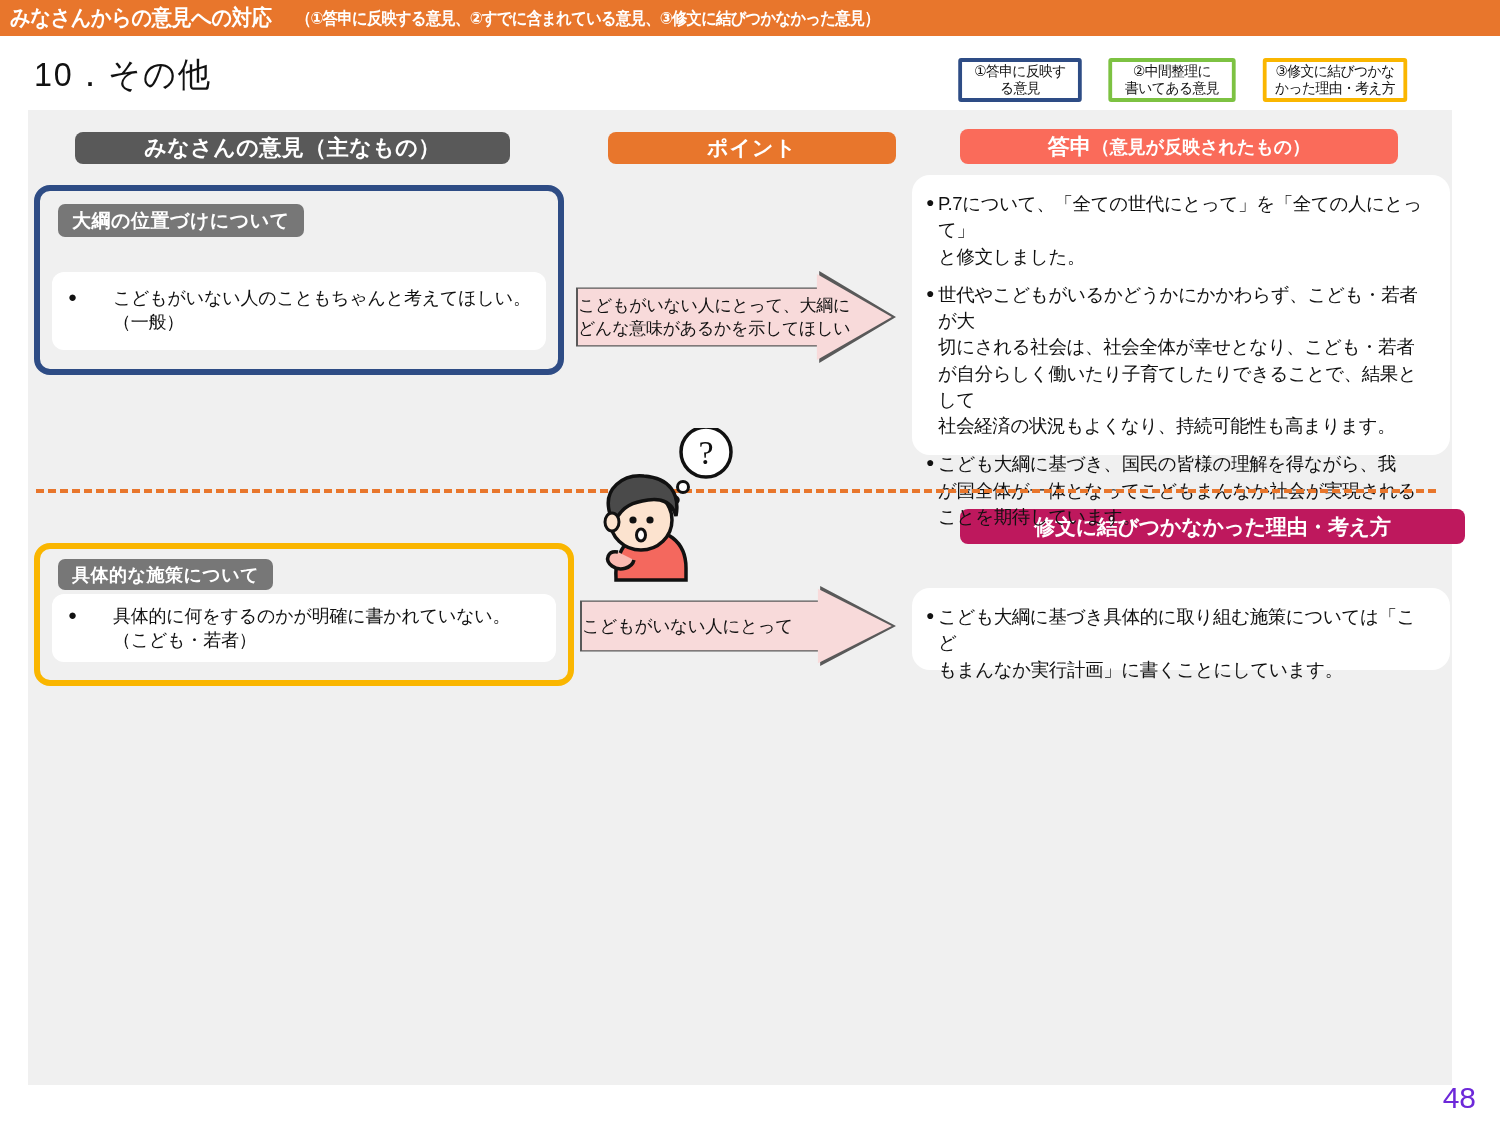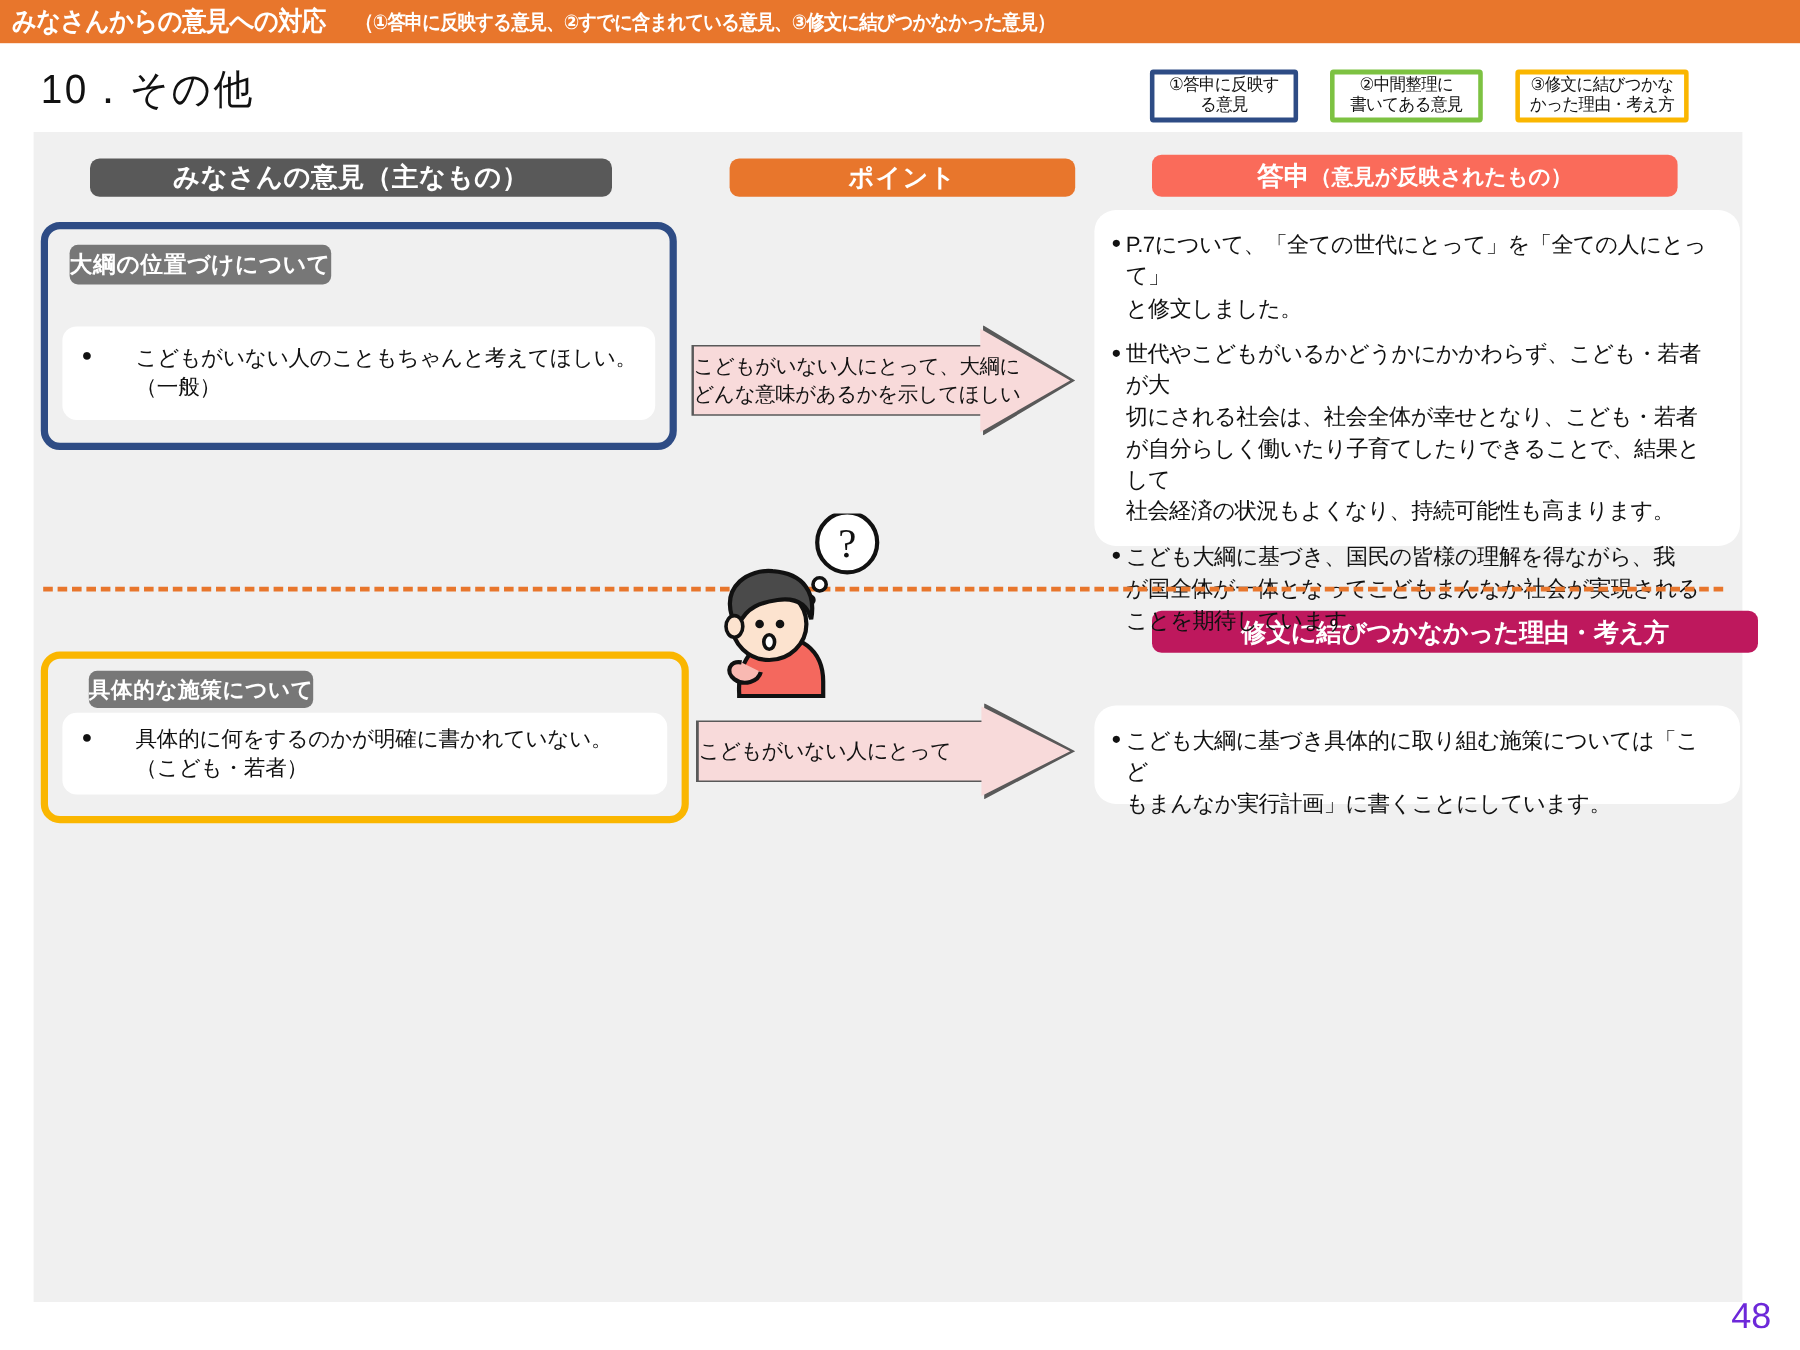--- a/index.html
+++ b/index.html
@@ -97,25 +97,25 @@
     border:6px solid #2E4C85;
   }
   .opinion-card.yellow{
     left:34px;top:543px;width:540px;height:143px;
     border:6px solid #FAB600;
   }
   .subhead{
     position:absolute;box-sizing:border-box;
     background:#777777;color:#ffffff;font-weight:bold;
     border-radius:7px;display:flex;align-items:center;
-    padding:0 0;white-space:nowrap;
+    padding:0 14px;white-space:nowrap;
     font-size:19px;letter-spacing:0.5px;
   }
   .blue .subhead{left:18px;top:13px;height:33px;}
-  .yellow .subhead{left:34px;top:10px;height:31px;font-size:18px;}
+  .yellow .subhead{left:18px;top:10px;height:31px;font-size:18px;}
 
   .white-box{
     position:absolute;background:#ffffff;border-radius:12px;
     box-sizing:border-box;
   }
   .blue .white-box{left:12px;top:81px;width:494px;height:78px;}
   .yellow .white-box{left:12px;top:45px;width:504px;height:68px;}
 
   .op-item{
     display:flex;align-items:flex-start;

